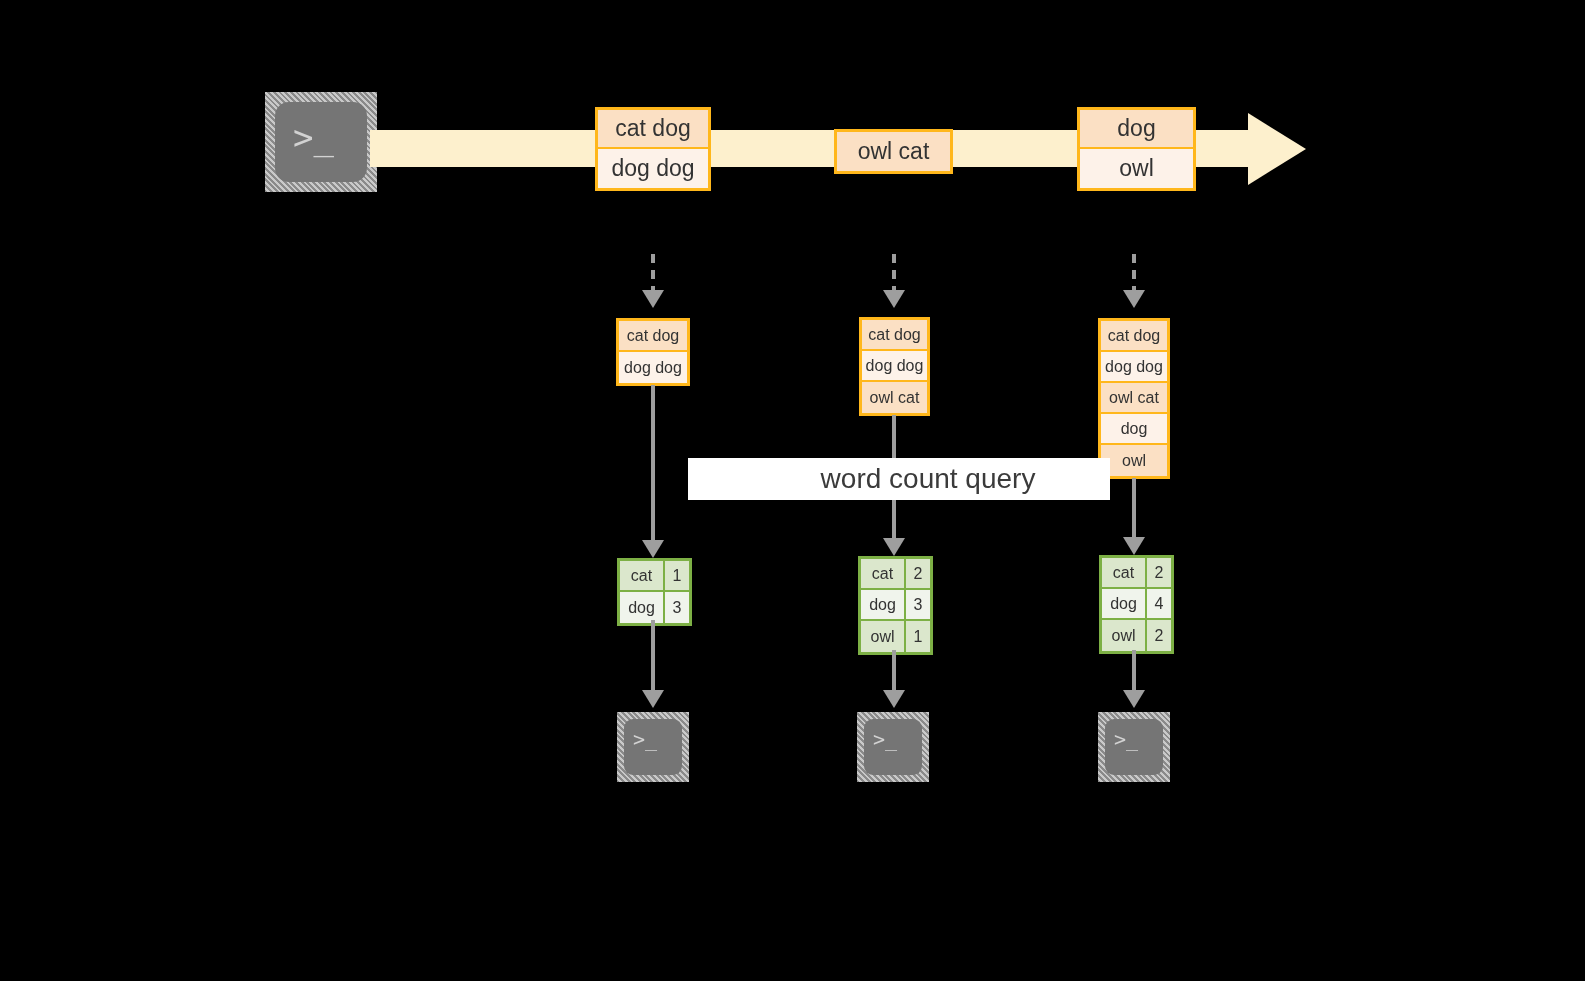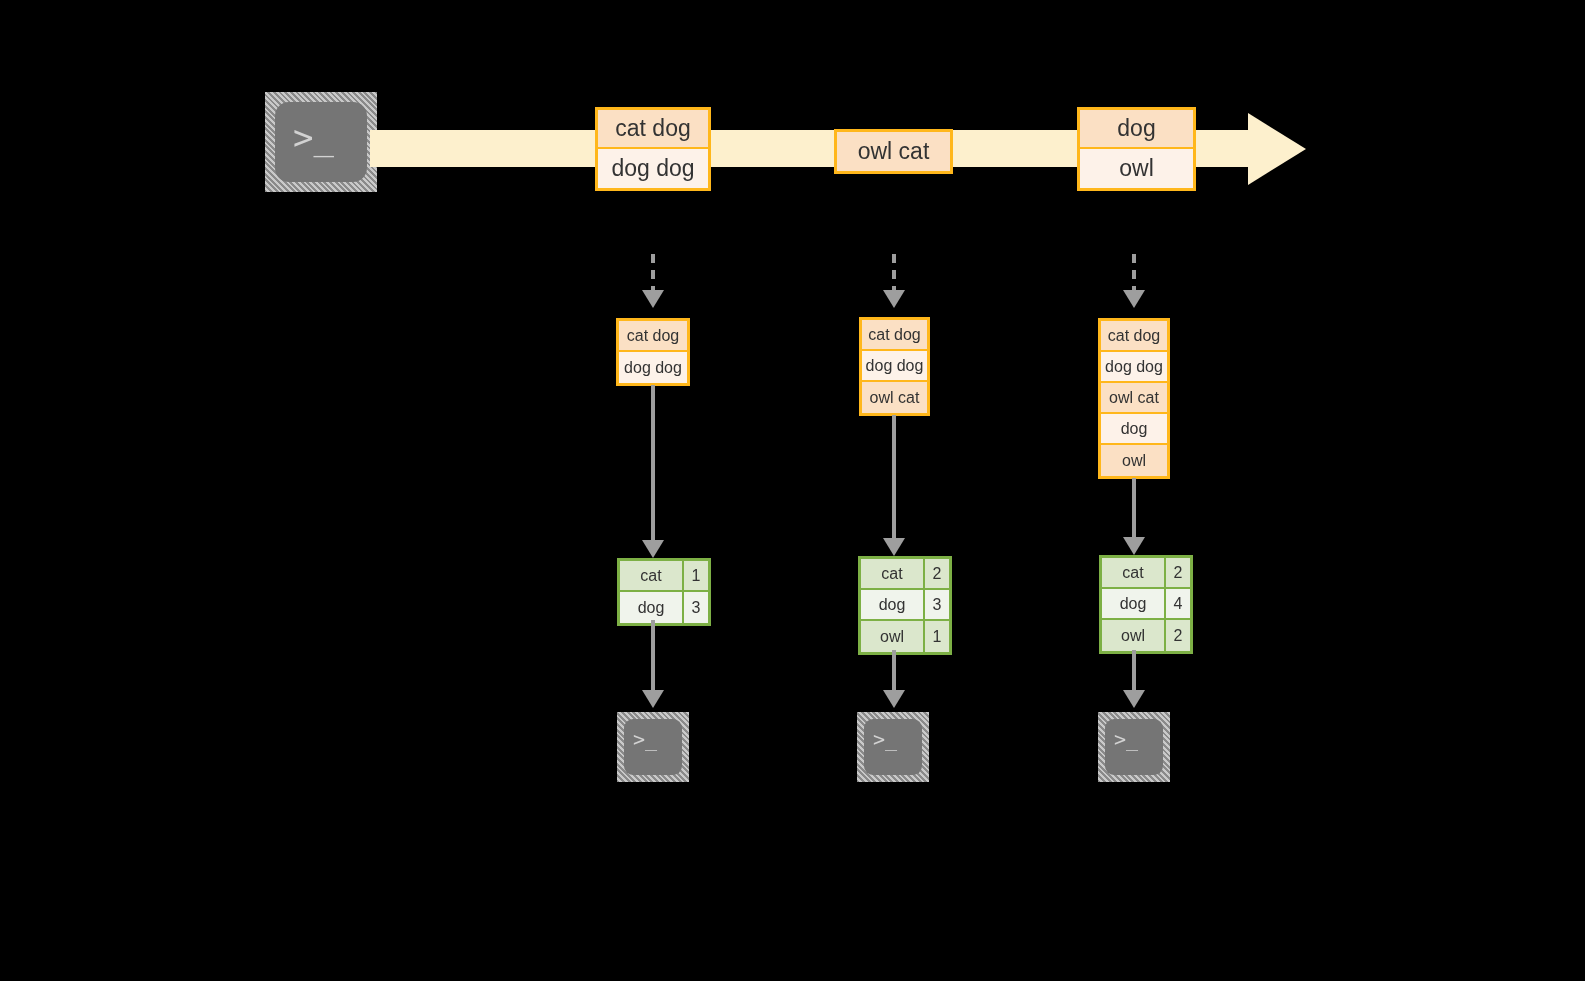--- a/index.html
+++ b/index.html
@@ -102,21 +102,21 @@
     height: 31px;
     border-bottom: 2px solid #7db045;
   }
   .gtable .grow:last-child { border-bottom: none; }
   .gtable .grow.dark  { background: #dbe7cc; }
   .gtable .grow.light { background: #f0f4ec; }
   .gtable .gk, .gtable .gv {
     display: flex; align-items: center; justify-content: center;
     font-size: 16px;
   }
-  .gtable .gk { width: 64px; border-right: 2px solid #7db045; }
+  .gtable .gk { width: 45px; border-right: 2px solid #7db045; }
   .gtable .gv { width: 24px; }
   .gtable.g1 { left: 617px; top: 558px; }
   .gtable.g2 { left: 858px; top: 556px; }
   .gtable.g3 { left: 1099px; top: 555px; }
 
   
   .vline {
     position: absolute;
     width: 4px;
     background: #9e9e9e;
@@ -212,20 +212,23 @@
 
   <div class="vline" style="left:651px; top:385px; height:170px;"></div>
   <div class="ahead" style="left:642px; top:540px;"></div>
 
   <div class="vline" style="left:892px; top:415px; height:138px;"></div>
   <div class="ahead" style="left:883px; top:538px;"></div>
 
   <div class="vline" style="left:1132px; top:478px; height:74px;"></div>
   <div class="ahead" style="left:1123px; top:537px;"></div>
 
+  <div class="qband">
+    <span class="qlabel">word count query</span>
+  </div>
 
   <div class="gtable g1">
     <div class="grow dark">
       <div class="gk">cat</div>
       <div class="gv">1</div>
     </div>
     <div class="grow light">
       <div class="gk">dog</div>
       <div class="gv">3</div>
     </div>

